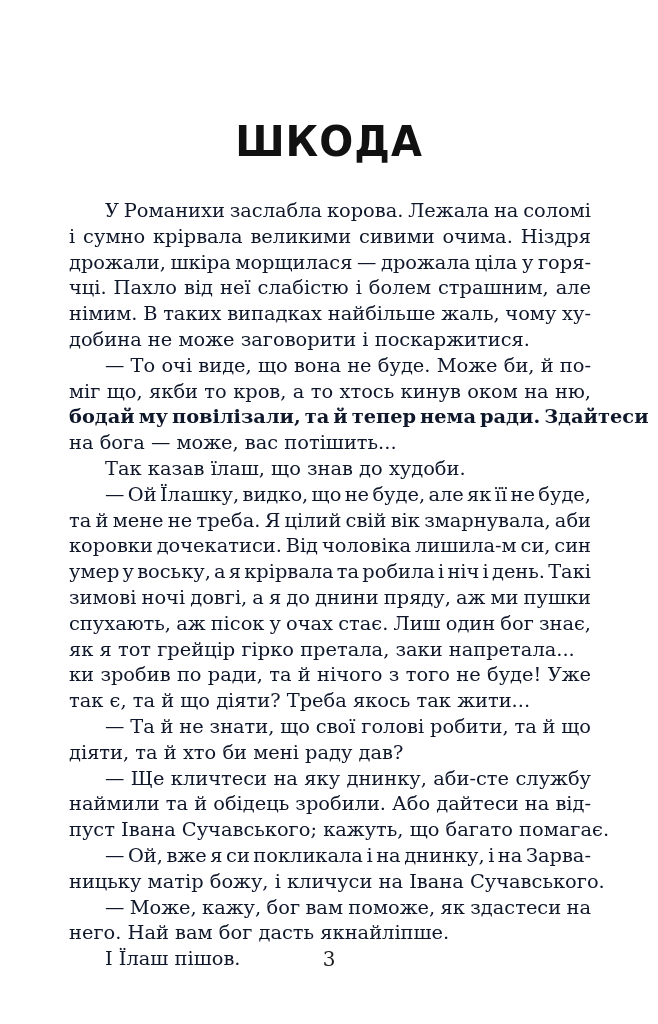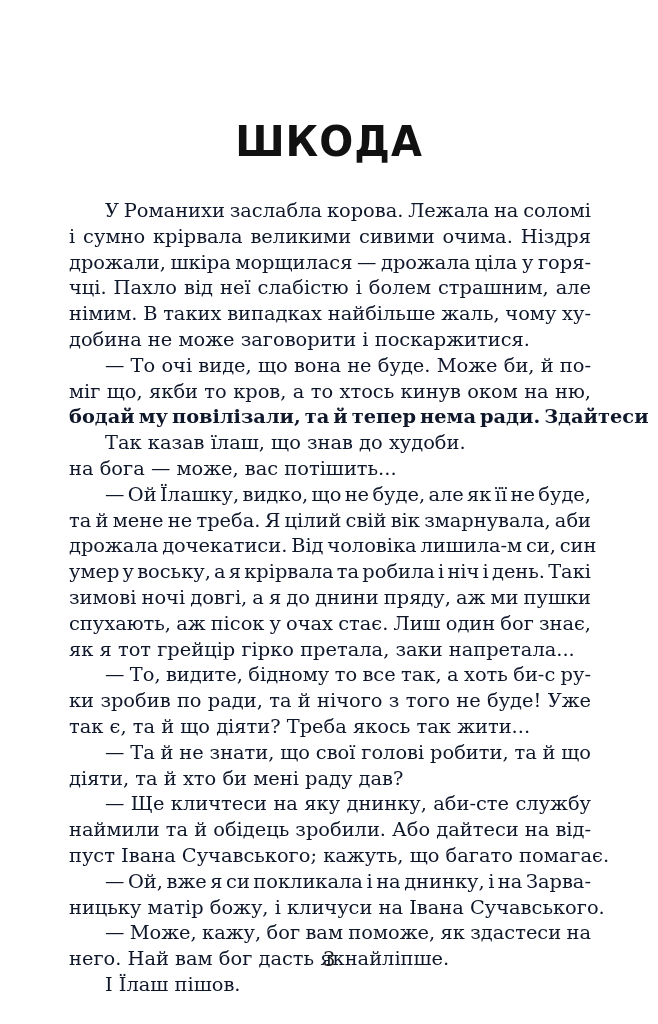--- a/index.html
+++ b/index.html
@@ -76,30 +76,29 @@
   <div class="text" id="body-text">
       <span class="line indent"><span style="word-spacing: -1.375px;">У Романихи заслабла корова. Лежала на соломі</span></span>
       <span class="line"><span style="word-spacing: 0px;">і сумно крірвала великими сивими очима. Ніздря</span></span>
       <span class="line"><span style="word-spacing: -1.58259px;">дрожали, шкіра морщилася — дрожала ціла у горя-</span></span>
       <span class="line"><span style="word-spacing: 0px;">чці. Пахло від неї слабістю і болем страшним, але</span></span>
       <span class="line"><span style="word-spacing: -0.415179px;">німим. В таких випадках найбільше жаль, чому ху-</span></span>
       <span class="line last">добина не може заговорити і поскаржитися.</span>
       <span class="line indent"><span style="word-spacing: 0px;">— То очі виде, що вона не буде. Може би, й по-</span></span>
       <span class="line"><span style="word-spacing: 0px;">міг що, якби то кров, а то хтось кинув оком на ню,</span></span>
       <span class="line"><span style="word-spacing: -2.76562px; font-weight: bold;">бодай му повілізали, та й тепер нема ради. Здайтеси</span></span>
+      <span class="line last">на бога — може, вас потішить...</span>
       <span class="line indent last">Так казав їлаш, що знав до худоби.</span>
-      <span class="line last">на бога — може, вас потішить...</span>
       <span class="line indent"><span style="word-spacing: -2.81392px;">— Ой Їлашку, видко, що не буде, але як її не буде,</span></span>
       <span class="line"><span style="word-spacing: -1.95px;">та й мене не треба. Я цілий свій вік змарнувала, аби</span></span>
-      <span class="line"><span style="word-spacing: -2.34115px;">дрожала дочекатиси. Від чоловіка лишила-м си, син</span></span>
+      <span class="line"><span style="word-spacing: -2.34115px;">коровки дочекатиси. Від чоловіка лишила-м си, син</span></span>
       <span class="line"><span style="word-spacing: -2.98568px;">умер у воську, а я крірвала та робила і ніч і день. Такі</span></span>
       <span class="line"><span style="word-spacing: -1.0625px;">зимові ночі довгі, а я до днини пряду, аж ми пушки</span></span>
       <span class="line"><span style="word-spacing: -1.04861px;">спухають, аж пісок у очах стає. Лиш один бог знає,</span></span>
       <span class="line last">як я тот грейцір гірко претала, заки напретала...</span>
-      <span class="line indent"><span style="word-spacing: -0.784375px;">— То, видите, бідному то все так, а хоть би-с ру-</span></span>
       <span class="line"><span style="word-spacing: 0px;">ки зробив по ради, та й нічого з того не буде! Уже</span></span>
       <span class="line last">так є, та й що діяти? Треба якось так жити...</span>
       <span class="line indent"><span style="word-spacing: -0.328125px;">— Та й не знати, що свої голові робити, та й що</span></span>
       <span class="line last">діяти, та й хто би мені раду дав?</span>
       <span class="line indent"><span style="word-spacing: 0px;">— Ще кличтеси на яку днинку, аби-сте службу</span></span>
       <span class="line"><span style="word-spacing: -0.046875px;">наймили та й обідець зробили. Або дайтеси на від-</span></span>
       <span class="line last">пуст Івана Сучавського; кажуть, що багато помагає.</span>
       <span class="line indent"><span style="word-spacing: -2.61932px;">— Ой, вже я си покликала і на днинку, і на Зарва-</span></span>
       <span class="line last">ницьку матір божу, і кличуси на Івана Сучавського.</span>
       <span class="line indent"><span style="word-spacing: -0.808594px;">— Може, кажу, бог вам поможе, як здастеси на</span></span>

